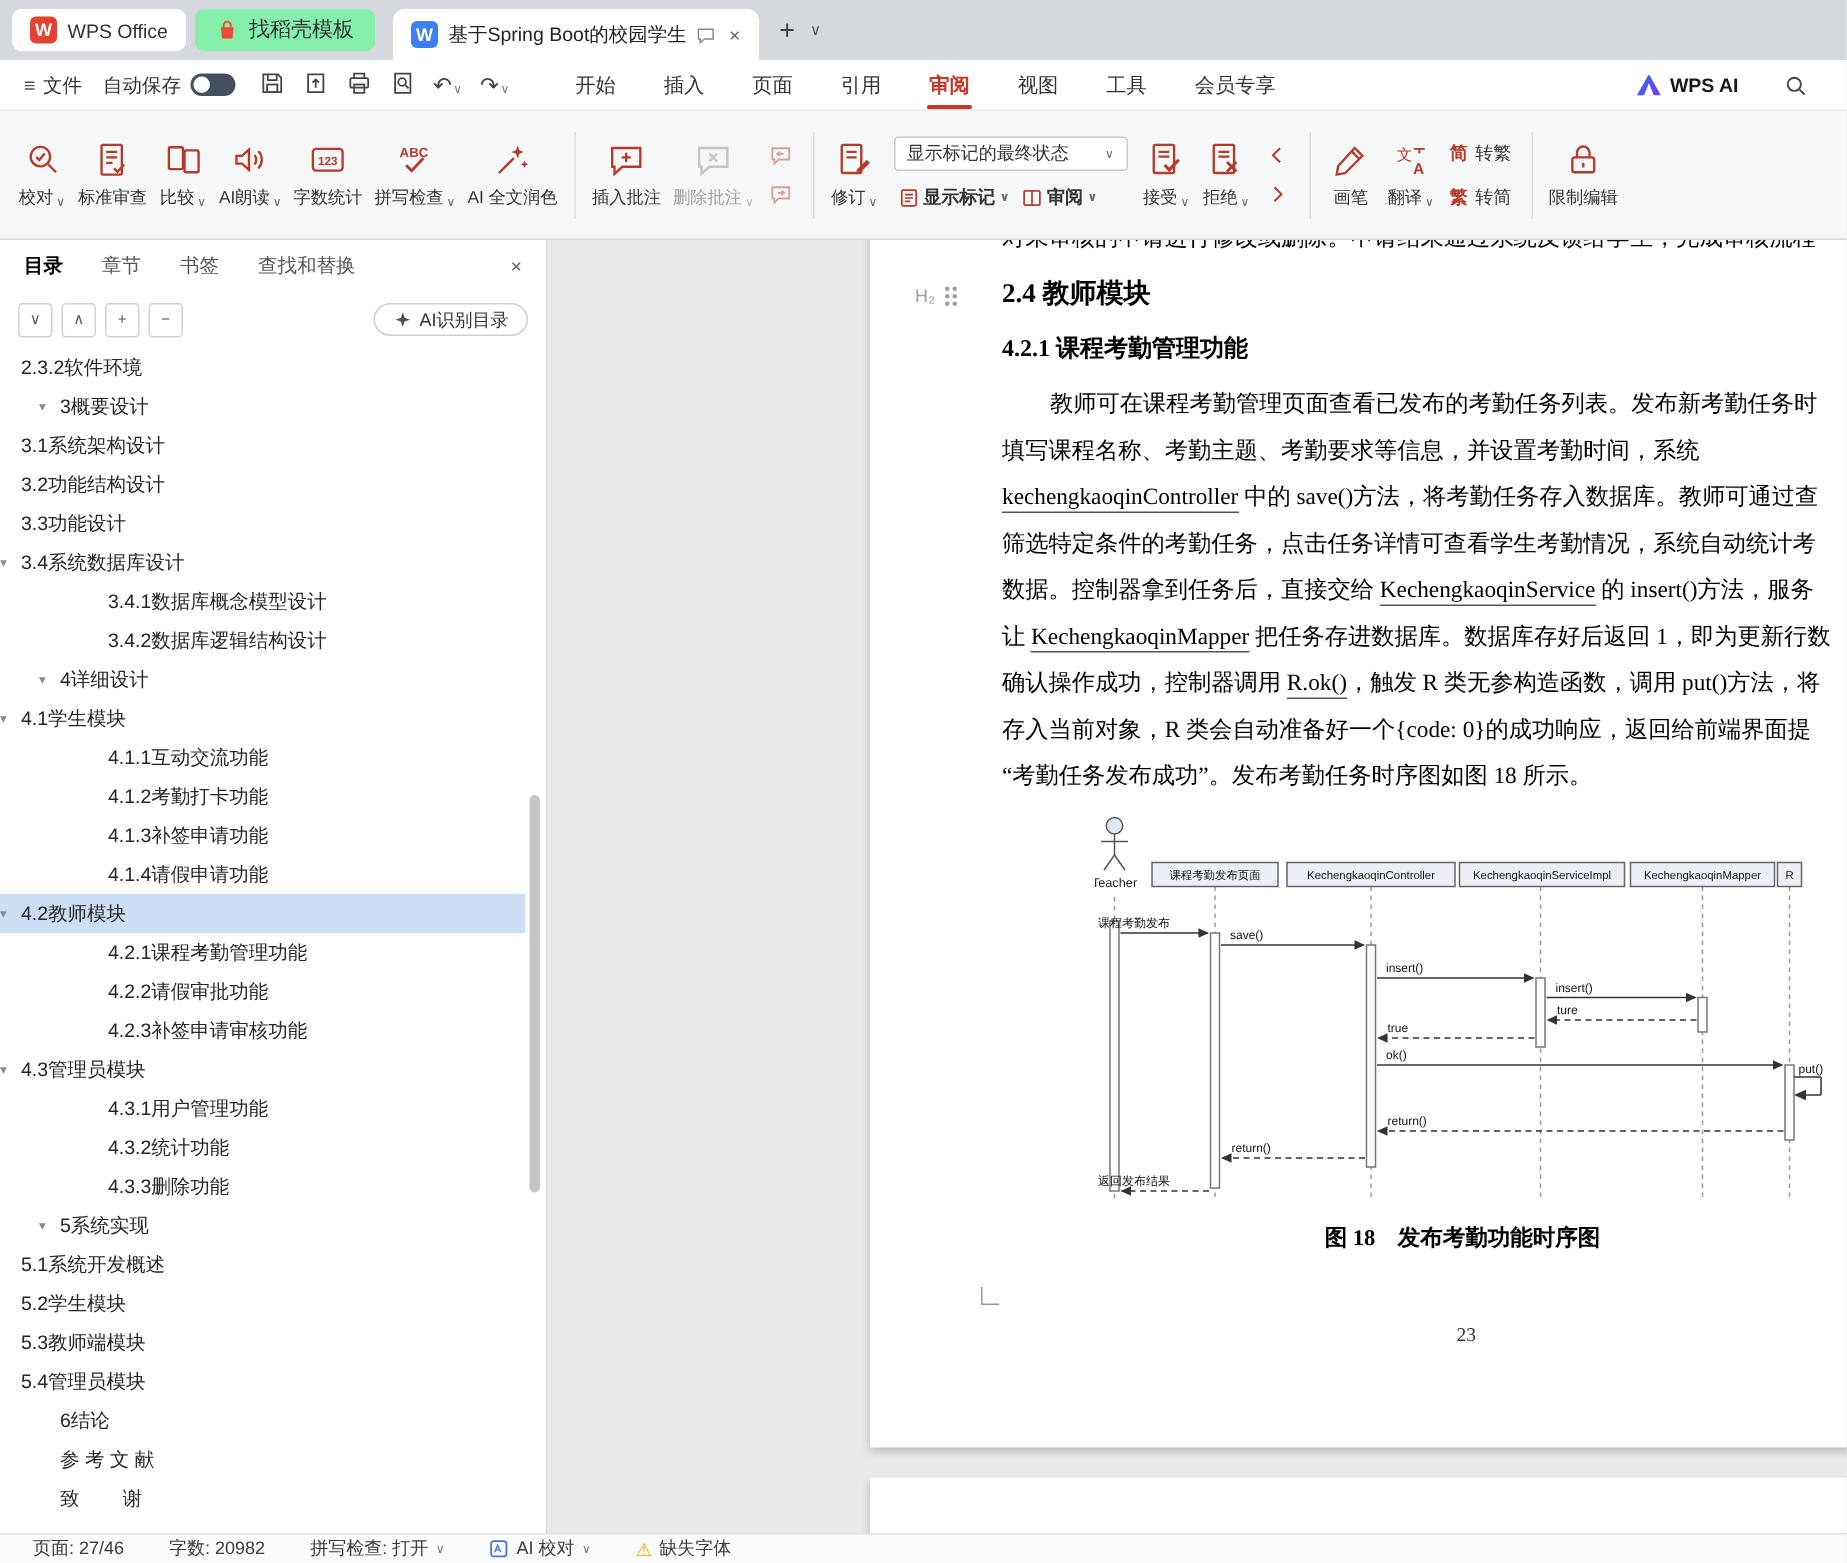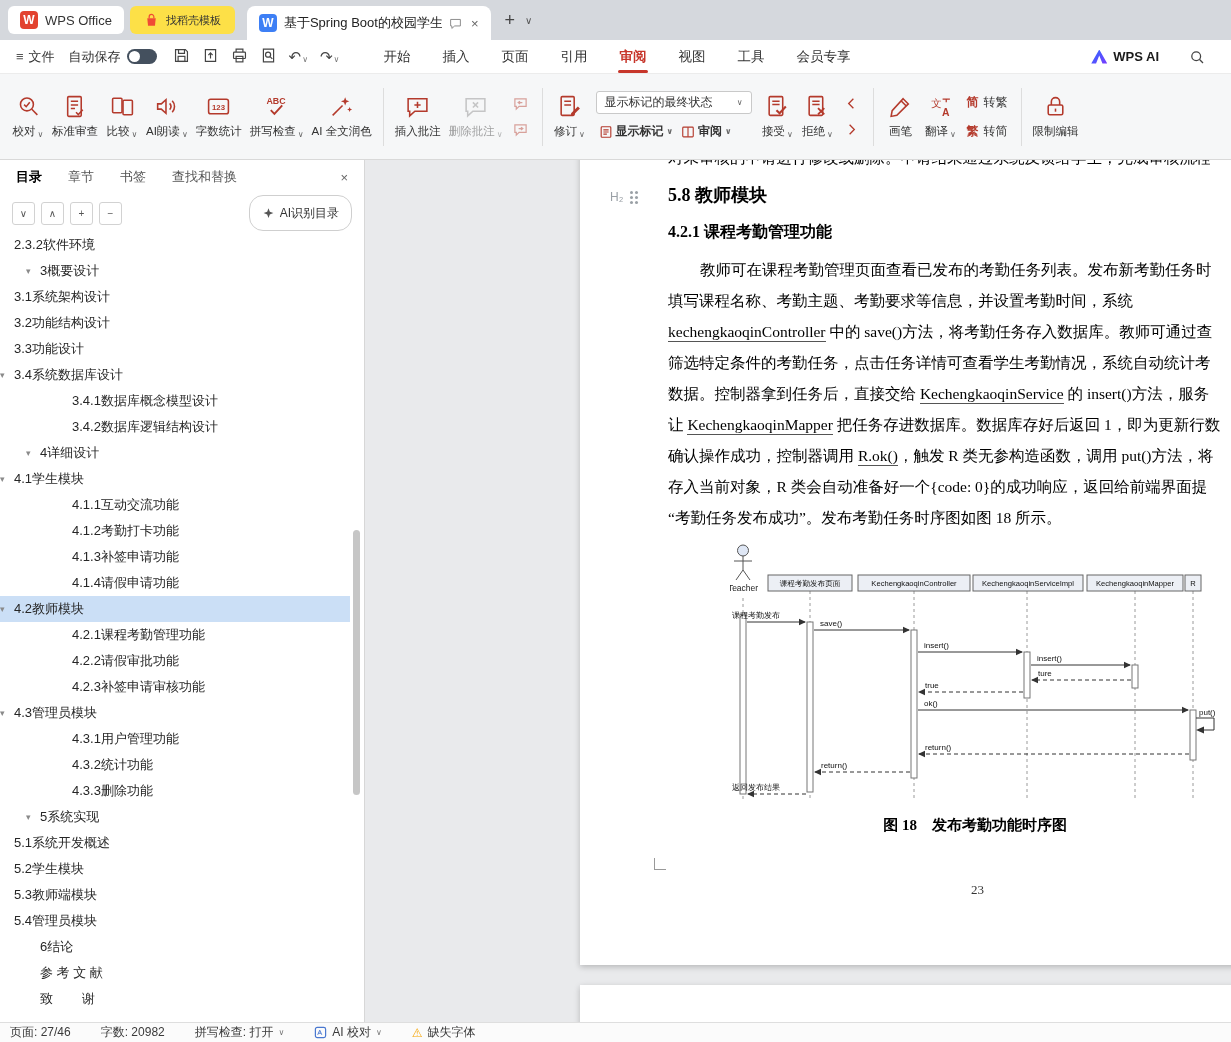--- a/index.html
+++ b/index.html
@@ -4,21 +4,21 @@
 <style>
 *{margin:0;padding:0;box-sizing:border-box;}
 html,body{width:1231px;height:1042px;overflow:hidden;background:#e9eaec;
   font-family:"Liberation Sans","DejaVu Sans",sans-serif;-webkit-font-smoothing:antialiased;}
 
 .tabbar{position:absolute;top:0;left:0;width:1231px;height:40px;background:#d5d8dd;display:flex;align-items:center;}
 .apptab{display:flex;align-items:center;gap:7px;background:#fff;border-radius:6px;height:28px;padding:0 12px;margin-left:8px;font-size:13px;color:#333;}
 .wlogo{width:18px;height:18px;border-radius:4px;color:#fff;font-weight:bold;font-size:12px;display:flex;align-items:center;justify-content:center;font-family:"Liberation Sans",sans-serif;}
 .wlogo.red{background:#e2422f;}
 .wlogo.blue{background:#3d7ff5;}
-.temptab{display:flex;align-items:center;gap:7px;height:28px;padding:0 14px;margin-left:6px;border-radius:6px;background:#fde047;font-size:11px;color:#333;}
+.temptab{display:flex;align-items:center;gap:7px;height:28px;padding:0 14px;margin-left:6px;border-radius:6px;background:#86efac;font-size:14px;color:#333;}
 .doctab{display:flex;align-items:center;gap:7px;background:#fff;height:34px;margin-left:12px;padding:0 12px;border-radius:8px 8px 0 0;font-size:13px;color:#222;align-self:flex-end;}
 .doctitle{max-width:158px;overflow:hidden;white-space:nowrap;}
 .tclose{color:#666;font-size:13px;margin-left:2px;cursor:default;}
 .newtab{font-size:18px;color:#444;margin-left:14px;}
 .tabcaret{font-size:10px;color:#555;margin-left:10px;}
 .ic{display:inline-flex;align-items:center;justify-content:center;}
 .ic svg{display:block;}
 
 .menubar{position:absolute;top:40px;left:0;width:1231px;height:33px;background:#fff;display:flex;align-items:center;font-size:13px;color:#333;}
 .filebtn{display:flex;align-items:center;gap:5px;padding:0 10px;margin-left:6px;height:100%;}
@@ -59,21 +59,21 @@
 .rsm2 .ric{color:#b43a2c;}
 .rsm2 .ric svg{width:14px;height:14px;}
 .zh-ic{color:#b43a2c;font-weight:bold;margin-right:2px;}
 
 .sidebar{position:absolute;top:160px;left:0;width:365px;height:862px;background:#fff;border-right:1px solid #d7d7d7;}
 .stabs{display:flex;align-items:center;height:34px;padding:0 16px;gap:26px;font-size:13px;color:#555;}
 .stab.active{color:#000;font-weight:bold;}
 .sclose{margin-left:auto;color:#666;font-size:13px;}
 .sbtns{display:flex;align-items:center;height:38px;padding:0 12px;gap:6px;}
 .sqbtn{width:23px;height:23px;border:1px solid #d2d2d2;border-radius:3px;display:flex;align-items:center;justify-content:center;font-size:10px;color:#555;background:#fff;}
-.aibtn{margin-left:auto;height:36px;border:1px solid #cfcfcf;border-radius:14px;display:flex;align-items:center;gap:5px;padding:0 12px;font-size:12px;color:#333;background:#fff;}
+.aibtn{margin-left:auto;height:22px;border:1px solid #cfcfcf;border-radius:14px;display:flex;align-items:center;gap:5px;padding:0 12px;font-size:12px;color:#333;background:#fff;}
 .aibtn .ic svg{width:13px;height:13px;}
 .aibtn .ic{color:#555;}
 .toclist{position:absolute;top:72px;left:0;right:14px;bottom:0;overflow:hidden;}
 .toc-row{height:26px;display:flex;align-items:center;font-size:13px;color:#262626;cursor:default;}
 .toc-row.selected{background:#cbdff6;}
 .tarrow{width:14px;font-size:9px;color:#8a8a8a;flex:none;}
 .tspacer{width:14px;flex:none;}
 .lvl1{padding-left:26px;}
 .lvl2{}
 .lvl3{padding-left:72px;}
@@ -92,21 +92,21 @@
 .h3title{position:absolute;left:88px;top:92px;font-size:16px;font-weight:bold;}
 .para{position:absolute;left:88px;top:124px;width:565px;font-size:15.5px;line-height:31px;overflow:hidden;}
 .dline{white-space:nowrap;height:31px;}
 .dline.indent{text-indent:32px;}
 .useg{border-bottom:1px solid #555;padding-bottom:1px;}
 .diagram{position:absolute;left:150px;top:412px;width:500px;height:268px;}
 .figcaption{position:absolute;left:150px;top:686px;width:490px;text-align:center;font-size:15px;font-weight:bold;}
 .pagenum{position:absolute;left:0;width:795px;top:752px;text-align:center;font-size:13px;color:#333;}
 .cornermark{position:absolute;left:74px;top:728px;width:12px;height:12px;border-left:1px solid #999;border-bottom:1px solid #999;}
 
-.statusbar{position:absolute;left:0;bottom:0;width:1231px;height:20px;background:#fbfbfb;border-top:1px solid #dedede;display:flex;align-items:center;font-size:12px;color:#3a3a3a;gap:30px;padding:0 10px;}
+.statusbar{position:absolute;left:0;bottom:0;width:1231px;height:20px;background:#fbfbfb;border-top:1px solid #dedede;display:flex;align-items:center;font-size:12px;color:#3a3a3a;gap:30px;padding:0 22px;}
 .sitem{display:flex;align-items:center;gap:5px;white-space:nowrap;}
 .scaret{font-size:8px;color:#777;}
 .warn{color:#f5a300;font-size:12px;}
 .aiproof-ic svg{width:13px;height:13px;}
 </style>
 </head>
 <body>
 
 <div class="tabbar">
   <div class="apptab">
@@ -628,21 +628,21 @@
 </div>
 
 <div class="docarea">
   <div class="page">
     <div class="pagecontent">
       <div class="clipline">对未审核的申请进行修改或删除。申请结果通过系统反馈给学生，完成审核流程</div>
       <div class="h2row">
         <span class="h2mark">H₂</span>
         <span class="dots"></span>
       </div>
-      <div class="h2title">5.8 教师模块</div>
+      <div class="h2title">2.4 教师模块</div>
       <div class="h3title">4.2.1 课程考勤管理功能</div>
       <div class="para">
           <div class="dline indent"><span>教师可在课程考勤管理页面查看已发布的考勤任务列表。发布新考勤任务时</span></div>
           <div class="dline"><span>填写课程名称、考勤主题、考勤要求等信息，并设置考勤时间，系统</span></div>
           <div class="dline"><span class="useg">kechengkaoqinController</span><span> 中的 save()方法，将考勤任务存入数据库。教师可通过查</span></div>
           <div class="dline"><span>筛选特定条件的考勤任务，点击任务详情可查看学生考勤情况，系统自动统计考</span></div>
           <div class="dline"><span>数据。控制器拿到任务后，直接交给 </span><span class="useg">KechengkaoqinService</span><span> 的 insert()方法，服务</span></div>
           <div class="dline"><span>让 </span><span class="useg">KechengkaoqinMapper</span><span> 把任务存进数据库。数据库存好后返回 1，即为更新行数</span></div>
           <div class="dline"><span>确认操作成功，控制器调用 </span><span class="useg">R.ok()</span><span>，触发 R 类无参构造函数，调用 put()方法，将</span></div>
           <div class="dline"><span>存入当前对象，R 类会自动准备好一个{code: 0}的成功响应，返回给前端界面提</span></div>

